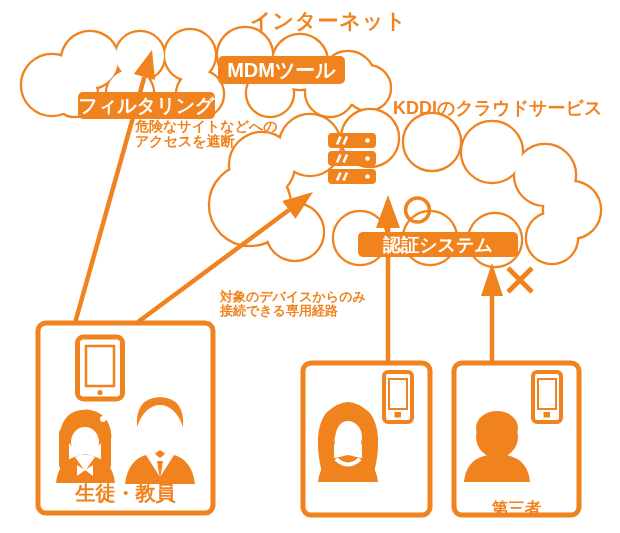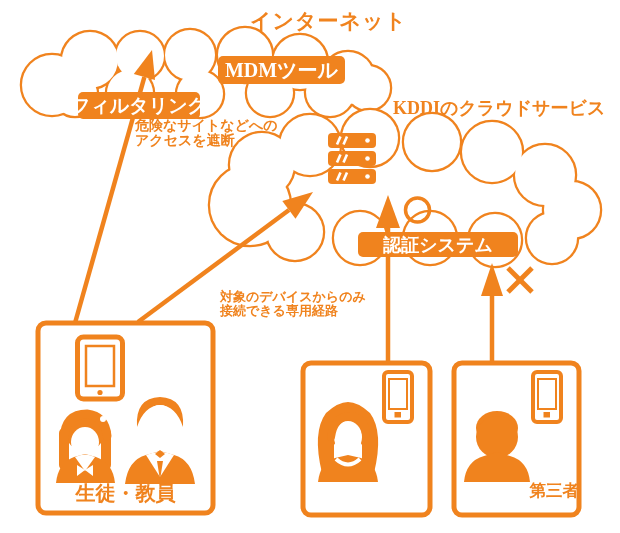--- a/index.html
+++ b/index.html
@@ -3,51 +3,51 @@
 <meta charset="utf-8">
 <style>
   :root { --orange:#F0831E; }
   * { margin:0; padding:0; box-sizing:border-box; }
   html,body { background:#fff; }
   body {
     width:620px; height:533px;
     font-family:"Liberation Sans","DejaVu Sans",sans-serif;
     position:relative; overflow:hidden;
   }
-  #stage { position:relative; width:620px; height:533px;font-family:Liberation Serif, serif; }
+  #stage { position:relative; width:620px; height:533px; }
   #diagram-svg { position:absolute; left:0; top:0; }
 
   .lbl {
     position:absolute; color:var(--orange); font-weight:bold;
     white-space:nowrap; line-height:1.05;
   }
   .badge {
     position:absolute; background:var(--orange); color:#fff; font-weight:bold;
     border-radius:5px; display:flex; align-items:center; justify-content:center;
     white-space:nowrap; line-height:1;
   }
   .note { position:absolute; color:var(--orange); font-weight:bold; white-space:nowrap; }
 
   #internet-label   { left:250px; top:10px;  font-size:21px; letter-spacing:1px; }
   #kddi-label       { left:393px; top:99px;  font-size:18px; }
 
   #mdm-badge        { left:218px; top:56px;  width:127px; height:28px; font-size:20px; }
-  #filtering-badge  { left:78px;  top:92px;  width:122px; height:27px; font-size:19px; }
+  #filtering-badge  { left:78px;  top:92px;  width:137px; height:27px; font-size:19px; }
   #auth-badge       { left:358px; top:232px; width:160px; height:25px; font-size:18px; }
   #closednet-badge  { left:135px; top:264px; width:140px; height:24px; font-size:16px; }
 
   #filtering-note   { left:135px; top:119px; font-size:14px; line-height:14.5px; }
   #closednet-note   { left:192px; top:290px; font-size:13px; line-height:13.5px;margin-left:28px; }
 
   #system-label     { left:382px; top:148px; width:108px; font-size:18.5px; line-height:19px; text-align:left; }
   #system-label .sub{ text-align:right; }
 
   #students-label   { left:38px;  top:483px; width:175px; text-align:center; font-size:20px; }
   #guardian-label   { left:303px; top:486px; width:127px; text-align:center; font-size:16.5px; }
-  #third-label      { left:454px; top:482px; width:125px; text-align:right; font-size:16.5px; }
+  #third-label      { left:454px; top:500px; width:125px; text-align:center; font-size:16.5px; }
 
   
   .cloud-stroke { fill:#fff; stroke:var(--orange); stroke-width:4.5; }
   .cloud-fill   { fill:#fff; stroke:none; }
   .oline  { stroke:var(--orange); fill:none; }
   .ofill  { fill:var(--orange); stroke:none; }
   .wfill  { fill:#fff; stroke:none; }
   .wline  { stroke:#fff; fill:none; }
   .box    { fill:#fff; stroke:var(--orange); stroke-width:5; }
   .device { fill:#fff; stroke:var(--orange); }

